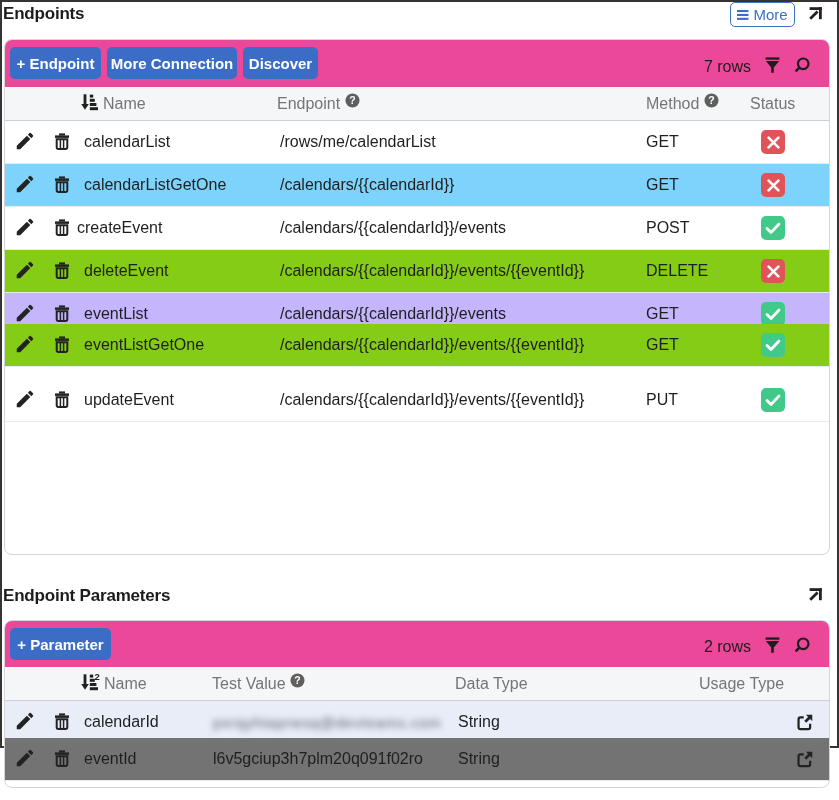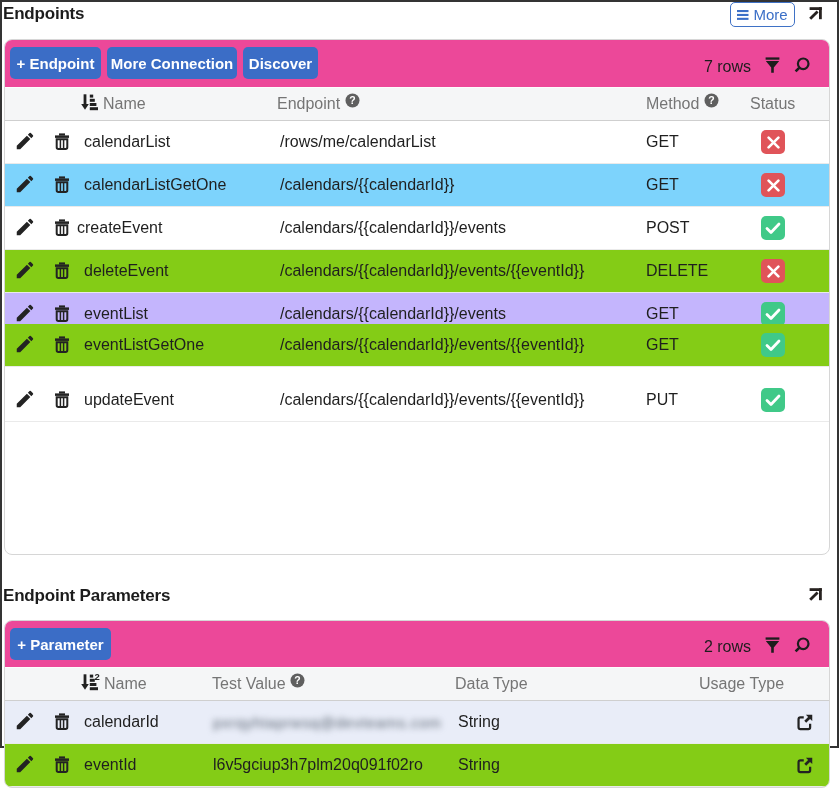--- a/index.html
+++ b/index.html
@@ -283,21 +283,21 @@
 <line x1="9.6" y1="6.5" x2="9.6" y2="15.3" stroke="#232323" stroke-width="1.5"></line>
 </svg></span>
 <span class="ct" style="left:79px">calendarId</span>
 <span class="ct blurval" style="left:208px">pxrqyhtaprwsq@devteams.com</span>
 <span class="ct" style="left:453px">String</span>
 <span class="ic" style="left:791px;top:13px"><svg width="17" height="17" viewBox="0 0 16 16">
 <path d="M13.3 9.2 v3.3 q0 1.7 -1.7 1.7 h-7.5 q-1.7 0 -1.7 -1.7 v-7.6 q0 -1.7 1.7 -1.7 h3.2" fill="none" stroke="#232323" stroke-width="2.1"></path>
 <path d="M9.3 0.7 h6 v6 l-2.1 -2.1 -3.6 3.6 -1.8 -1.8 3.6 -3.6 z" fill="#232323"></path>
 </svg></span>
 </div>
-<div class="row" style="top:123px;background:#84cc16">
+<div class="row" style="top:117px;background:#737373">
 <span class="ic" style="left:9px;top:9px"><svg width="22" height="22" viewBox="0 0 24 24">
             <path fill="#232323" d="M3 17.25V21h3.75L17.81 9.94l-3.75-3.75L3 17.25zM20.71 7.04c.39-.39.39-1.02 0-1.41l-2.34-2.34a.9959.9959 0 0 0-1.41 0l-1.83 1.83 3.75 3.75 1.83-1.83z"></path>
           </svg></span>
 <span class="ic" style="left:49px;top:12px"><svg width="16" height="17" viewBox="0 0 16 17">
 <rect x="5" y="0.4" width="6" height="2.2" fill="#232323"></rect>
 <rect x="1" y="2.4" width="14" height="2.5" fill="#232323"></rect>
 <path d="M2.7 6.2 h10.6 v8 q0 1.7 -1.7 1.7 h-7.2 q-1.7 0 -1.7 -1.7 z" fill="none" stroke="#232323" stroke-width="2"></path>
 <line x1="6.4" y1="6.5" x2="6.4" y2="15.3" stroke="#232323" stroke-width="1.5"></line>
 <line x1="9.6" y1="6.5" x2="9.6" y2="15.3" stroke="#232323" stroke-width="1.5"></line>
 </svg></span>

